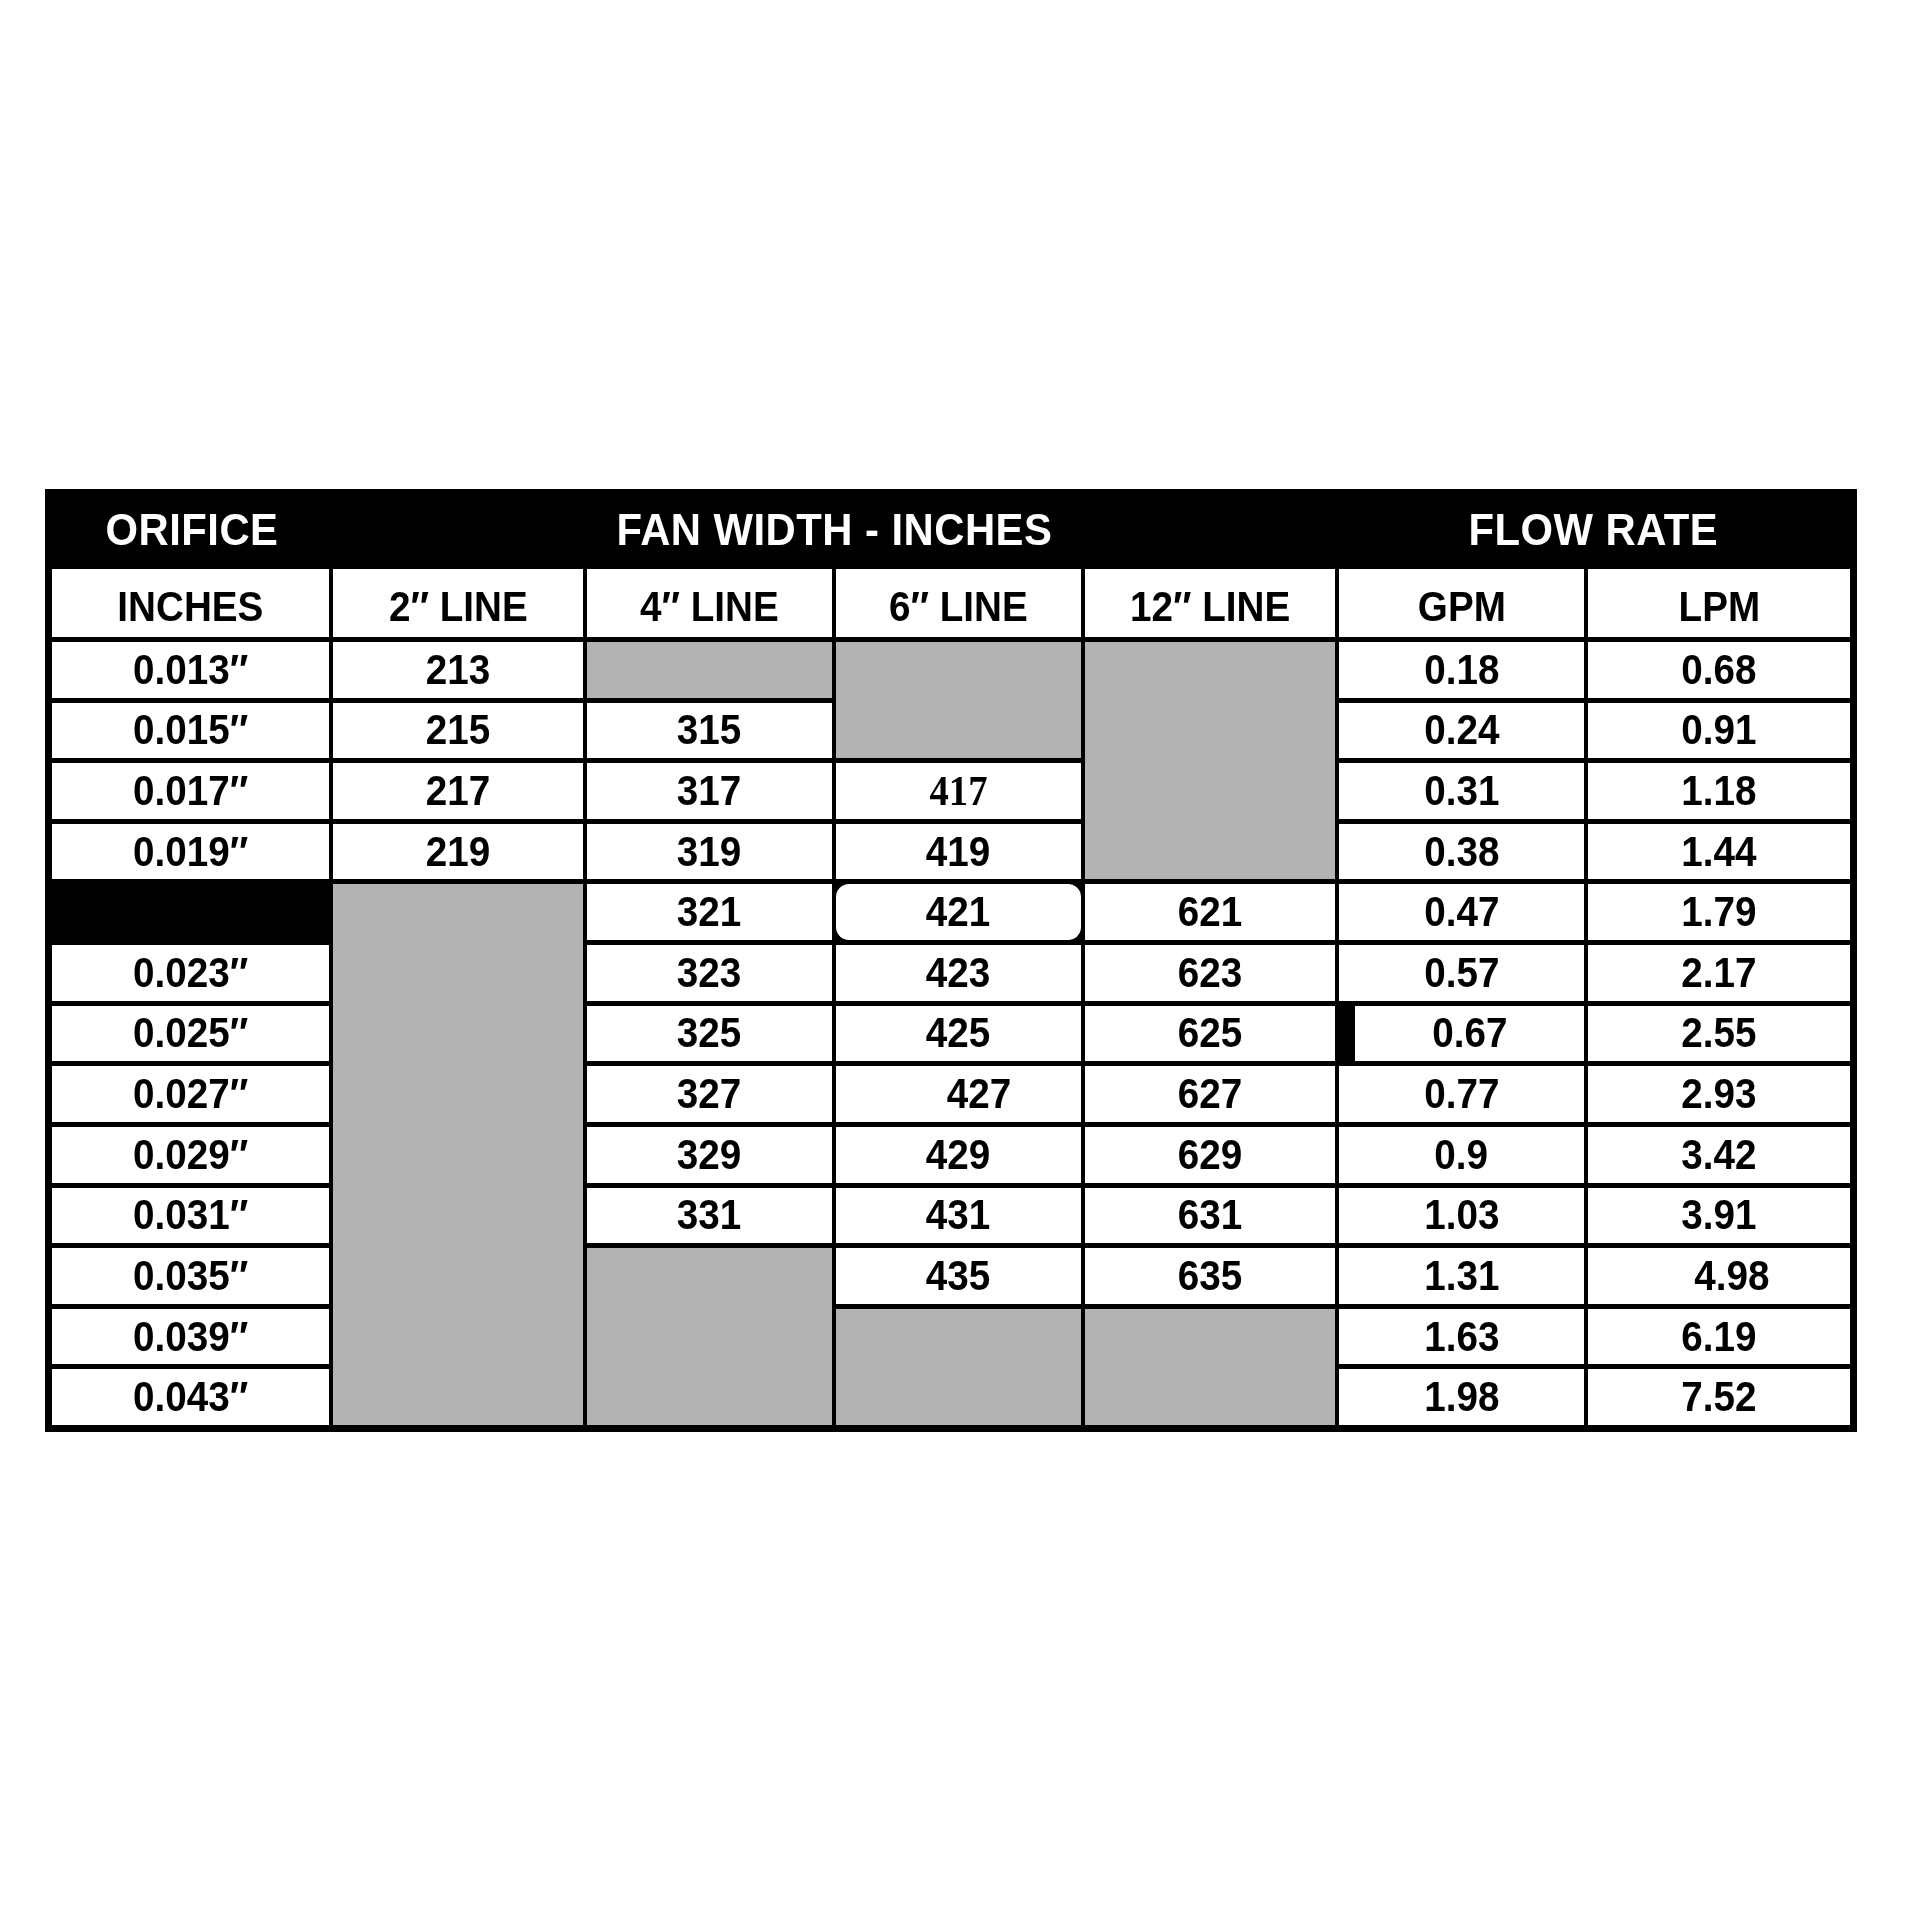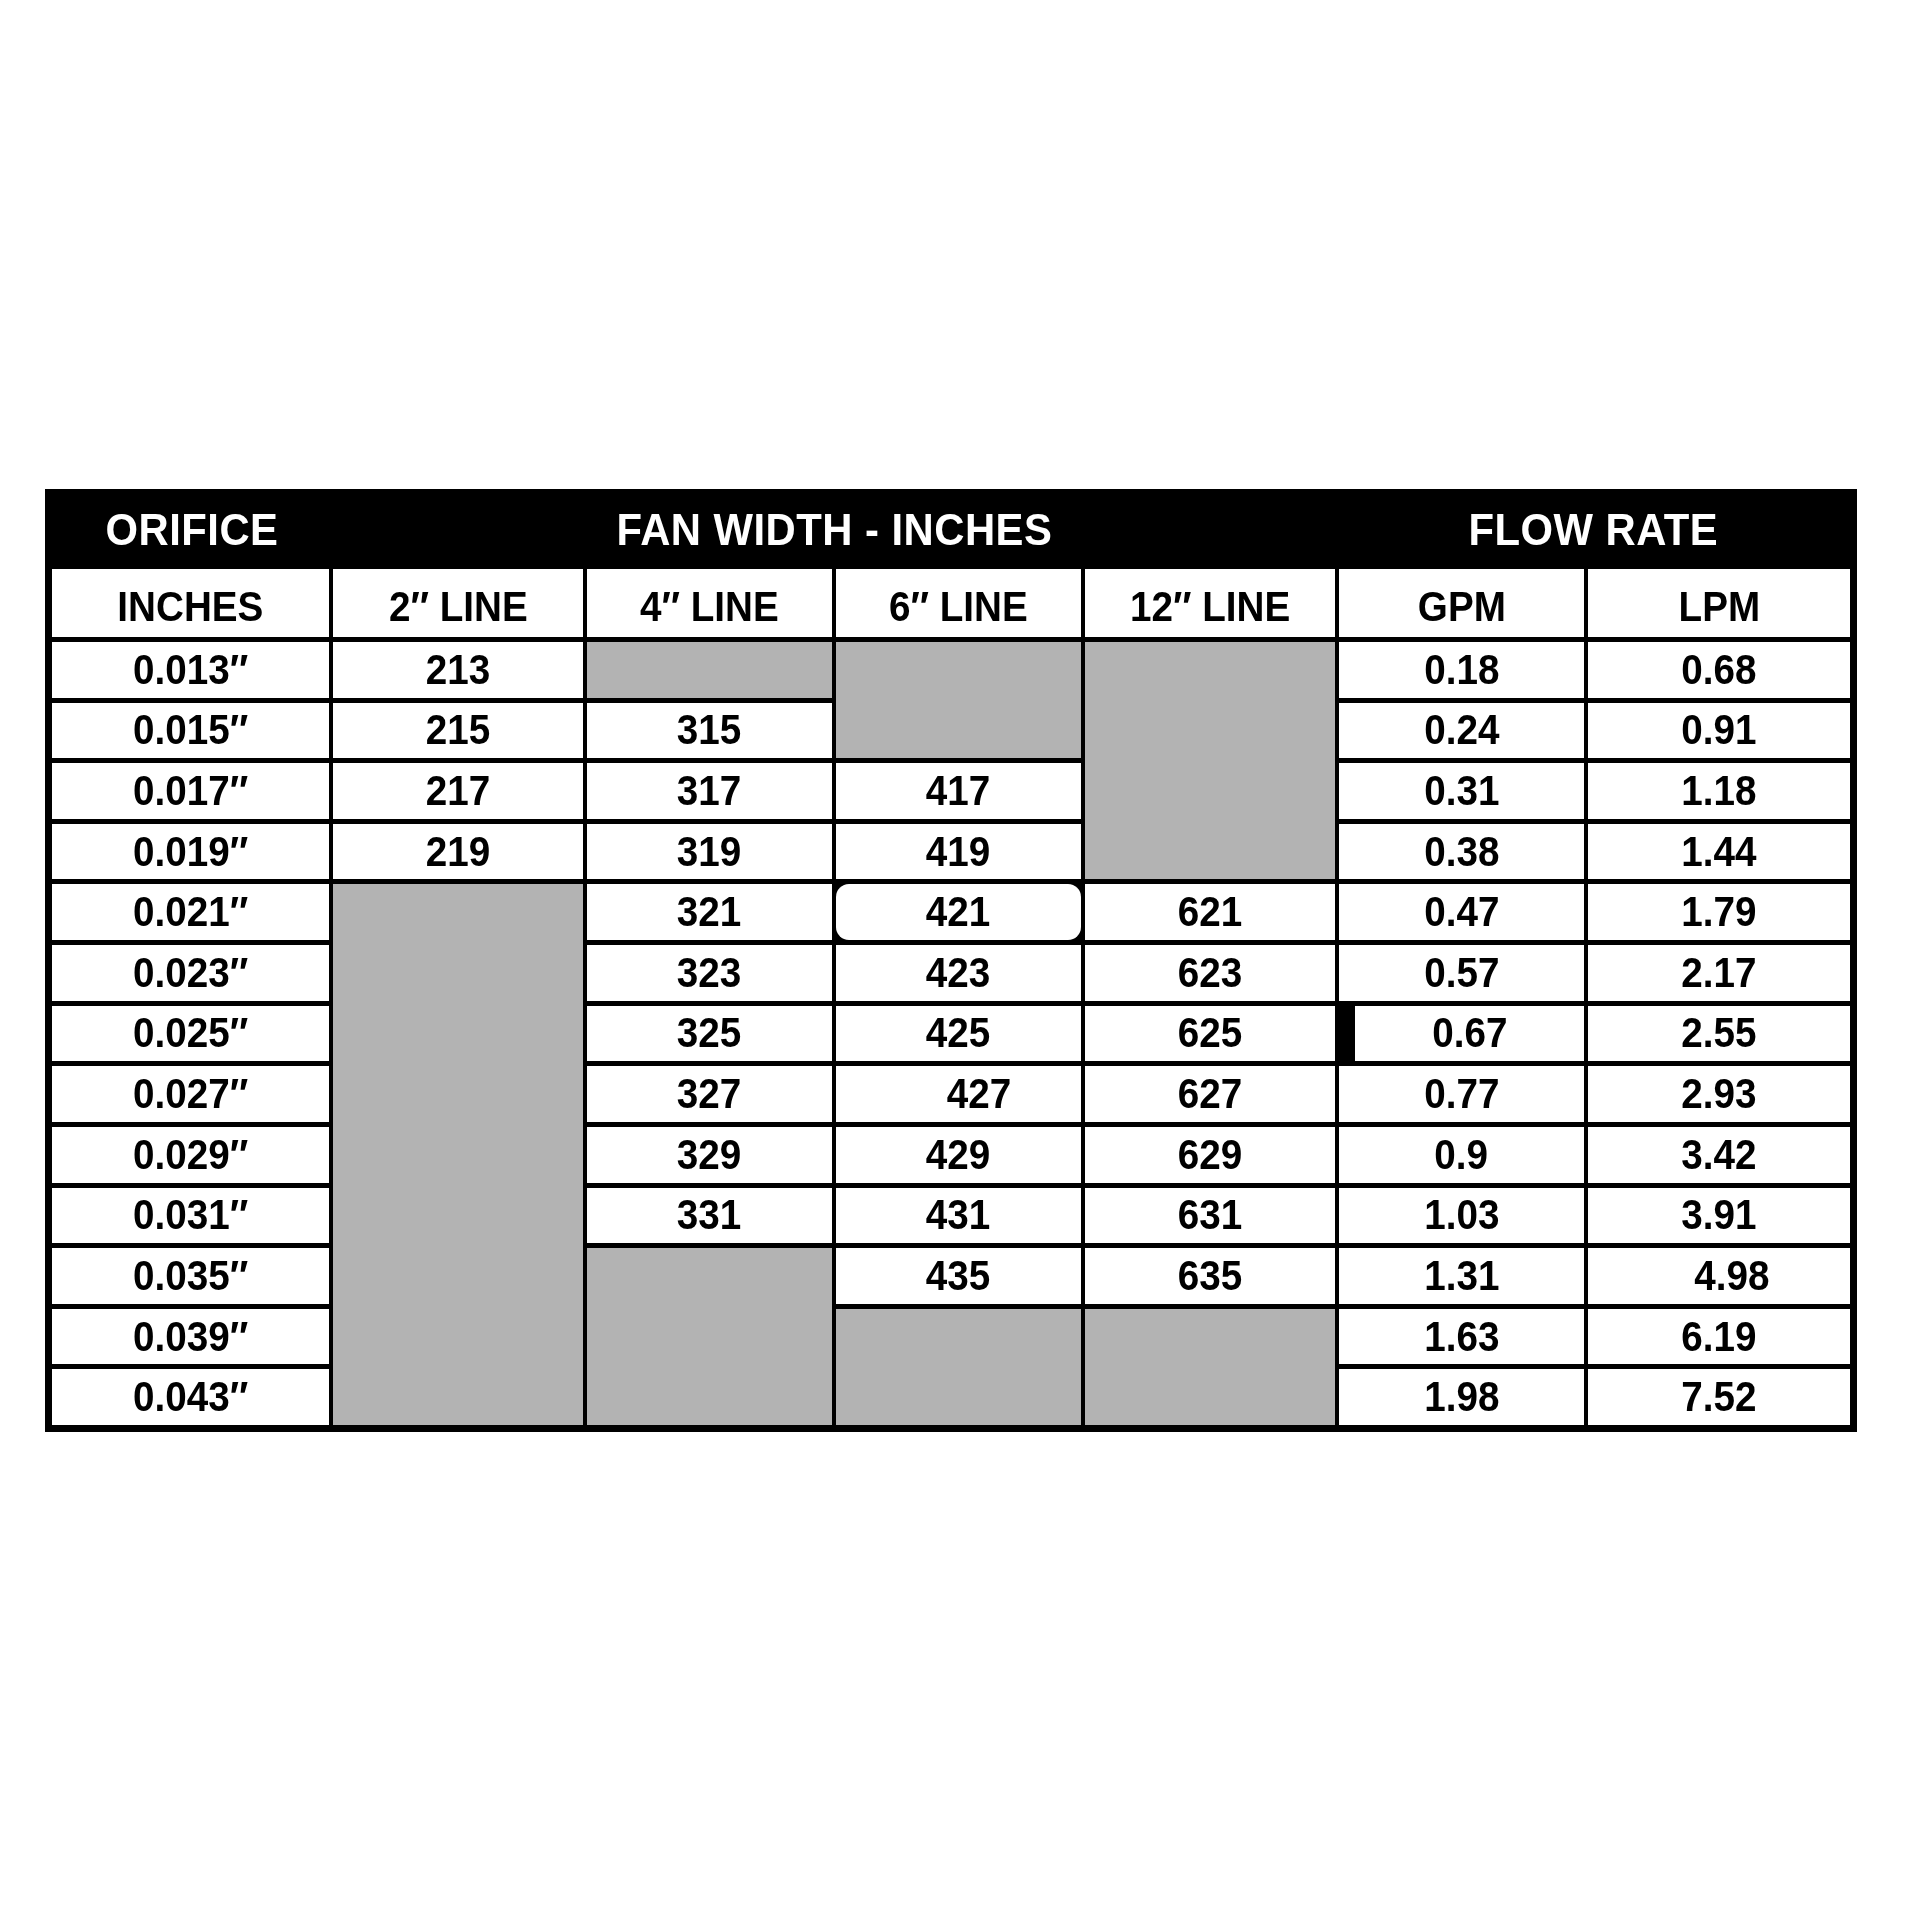--- a/index.html
+++ b/index.html
@@ -106,23 +106,20 @@
       </div>
       <div class="cell" style="grid-area: 4 / 1;">
         <span>0.015″</span>
       </div>
       <div class="cell" style="grid-area: 5 / 1;">
         <span>0.017″</span>
       </div>
       <div class="cell" style="grid-area: 6 / 1;">
         <span>0.019″</span>
       </div>
-      <div class="cell" style="grid-area: 7 / 1;">
-        <span>0.021″</span>
-      </div>
       <div class="cell" style="grid-area: 8 / 1;">
         <span>0.023″</span>
       </div>
       <div class="cell" style="grid-area: 9 / 1;">
         <span>0.025″</span>
       </div>
       <div class="cell" style="grid-area: 10 / 1;">
         <span>0.027″</span>
       </div>
       <div class="cell" style="grid-area: 11 / 1;">
@@ -176,21 +173,21 @@
         <span>327</span>
       </div>
       <div class="cell" style="grid-area: 11 / 3;">
         <span>329</span>
       </div>
       <div class="cell" style="grid-area: 12 / 3;">
         <span>331</span>
       </div>
       <div class="cell gray" style="grid-area: 13 / 3 / 16;"></div>
       <div class="cell gray" style="grid-area: 3 / 4 / 5;"></div>
-      <div class="cell" style="grid-area: 5 / 4;">
+      <div class="cell" style="grid-area: 5 / 4; font-family: Liberation Serif, serif;">
         <span>417</span>
       </div>
       <div class="cell" style="grid-area: 6 / 4;">
         <span>419</span>
       </div>
       <div class="cell" style="grid-area: 7 / 4; border-radius: 13px;">
         <span>421</span>
       </div>
       <div class="cell" style="grid-area: 8 / 4;">
         <span>423</span>

